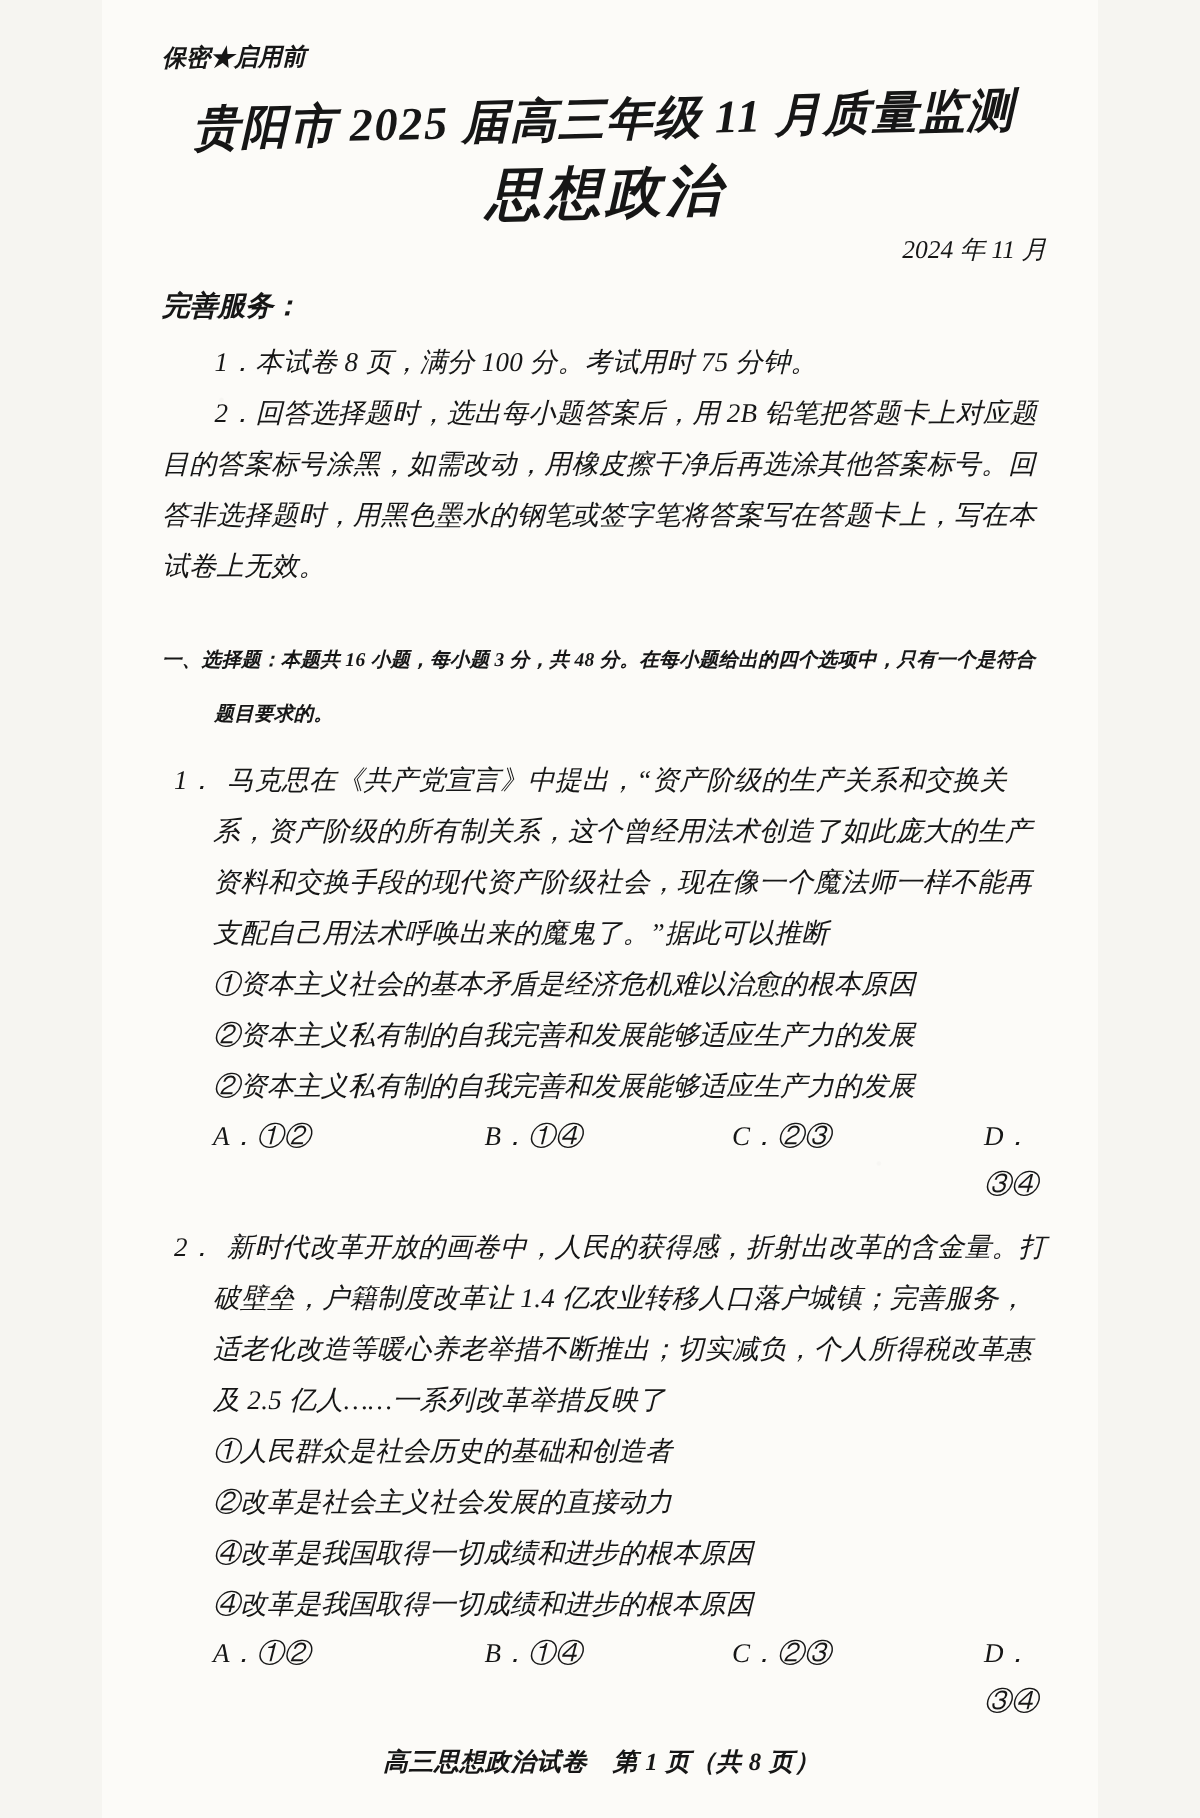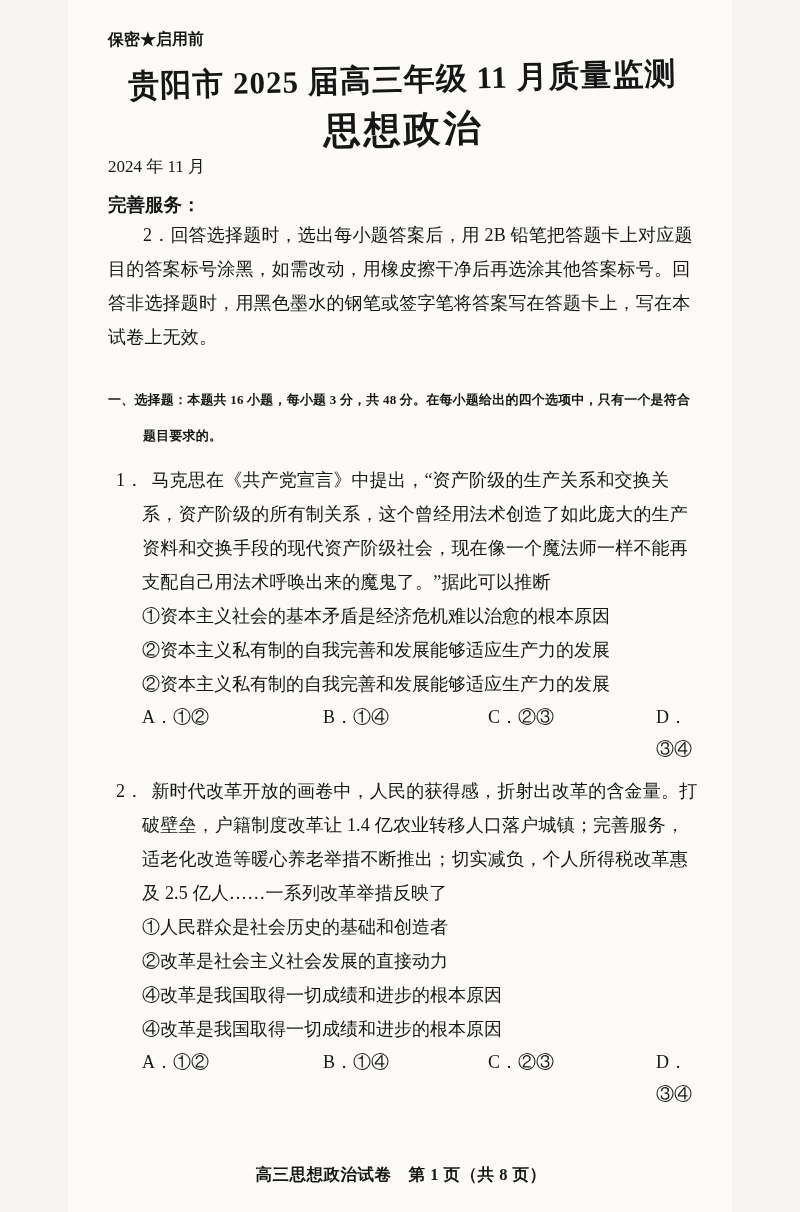--- a/index.html
+++ b/index.html
@@ -15,20 +15,21 @@
     margin: 0 auto;
     box-sizing: border-box;
     padding: 30px 34px 0 40px;
     background: #fcfbf8;
     background-image:
       radial-gradient(circle at 12% 22%, rgba(0,0,0,0.025) 1px, transparent 2px),
       radial-gradient(circle at 78% 64%, rgba(0,0,0,0.02) 1px, transparent 2px),
       radial-gradient(circle at 45% 88%, rgba(0,0,0,0.02) 1px, transparent 2px);
     color: #161616;
     overflow: hidden;
+    font-style: italic;
   }
   .classification {
     font-size: 16px;
     font-weight: bold;
     line-height: 20px;
     transform: rotate(-0.6deg);
     transform-origin: left center;
   }
   .header {
     text-align: center;
@@ -43,20 +44,21 @@
     letter-spacing: 1px;
   }
   .subject {
     margin: 4px 0 0 0;
     font-size: 37px;
     font-weight: bold;
     line-height: 48px;
     letter-spacing: 3px;
   }
   .date {
+    text-align: right;
     font-size: 17px;
     line-height: 22px;
     margin-top: 2px;
     padding-right: 0px;
   }
   .notice-heading {
     margin-top: 14px;
     font-size: 18.5px;
     font-weight: bold;
     line-height: 26px;
@@ -120,20 +122,21 @@
   <div class="classification">保密★启用前</div>
 
   <div class="header">
     <div class="title">贵阳市 2025 届高三年级 11 月质量监测</div>
     <div class="subject">思想政治</div>
   </div>
 
   <div class="date">2024 年 11 月</div>
 
   <div class="notice-heading">完善服务：</div>
+  <p class="notice first">1．本试卷 8 页，满分 100 分。考试用时 75 分钟。</p>
   <p class="notice">2．回答选择题时，选出每小题答案后，用 2B 铅笔把答题卡上对应题目的答案标号涂黑，如需改动，用橡皮擦干净后再选涂其他答案标号。回答非选择题时，用黑色墨水的钢笔或签字笔将答案写在答题卡上，写在本试卷上无效。</p>
 
   <p class="section-heading">一、选择题：本题共 16 小题，每小题 3 分，共 48 分。在每小题给出的四个选项中，只有一个是符合题目要求的。</p>
 
   <div class="question">
     <p class="stem"><span class="qnum">1．</span><span>马克思在《共产党宣言》中提出，“资产阶级的生产关系和交换关系，资产阶级的所有制关系，这个曾经用法术创造了如此庞大的生产资料和交换手段的现代资产阶级社会，现在像一个魔法师一样不能再支配自己用法术呼唤出来的魔鬼了。”据此可以推断</span></p>
     <p class="opt">①资本主义社会的基本矛盾是经济危机难以治愈的根本原因</p>
     <p class="opt">②资本主义私有制的自我完善和发展能够适应生产力的发展</p>
     <p class="opt">②资本主义私有制的自我完善和发展能够适应生产力的发展</p>
     <div class="choices">

